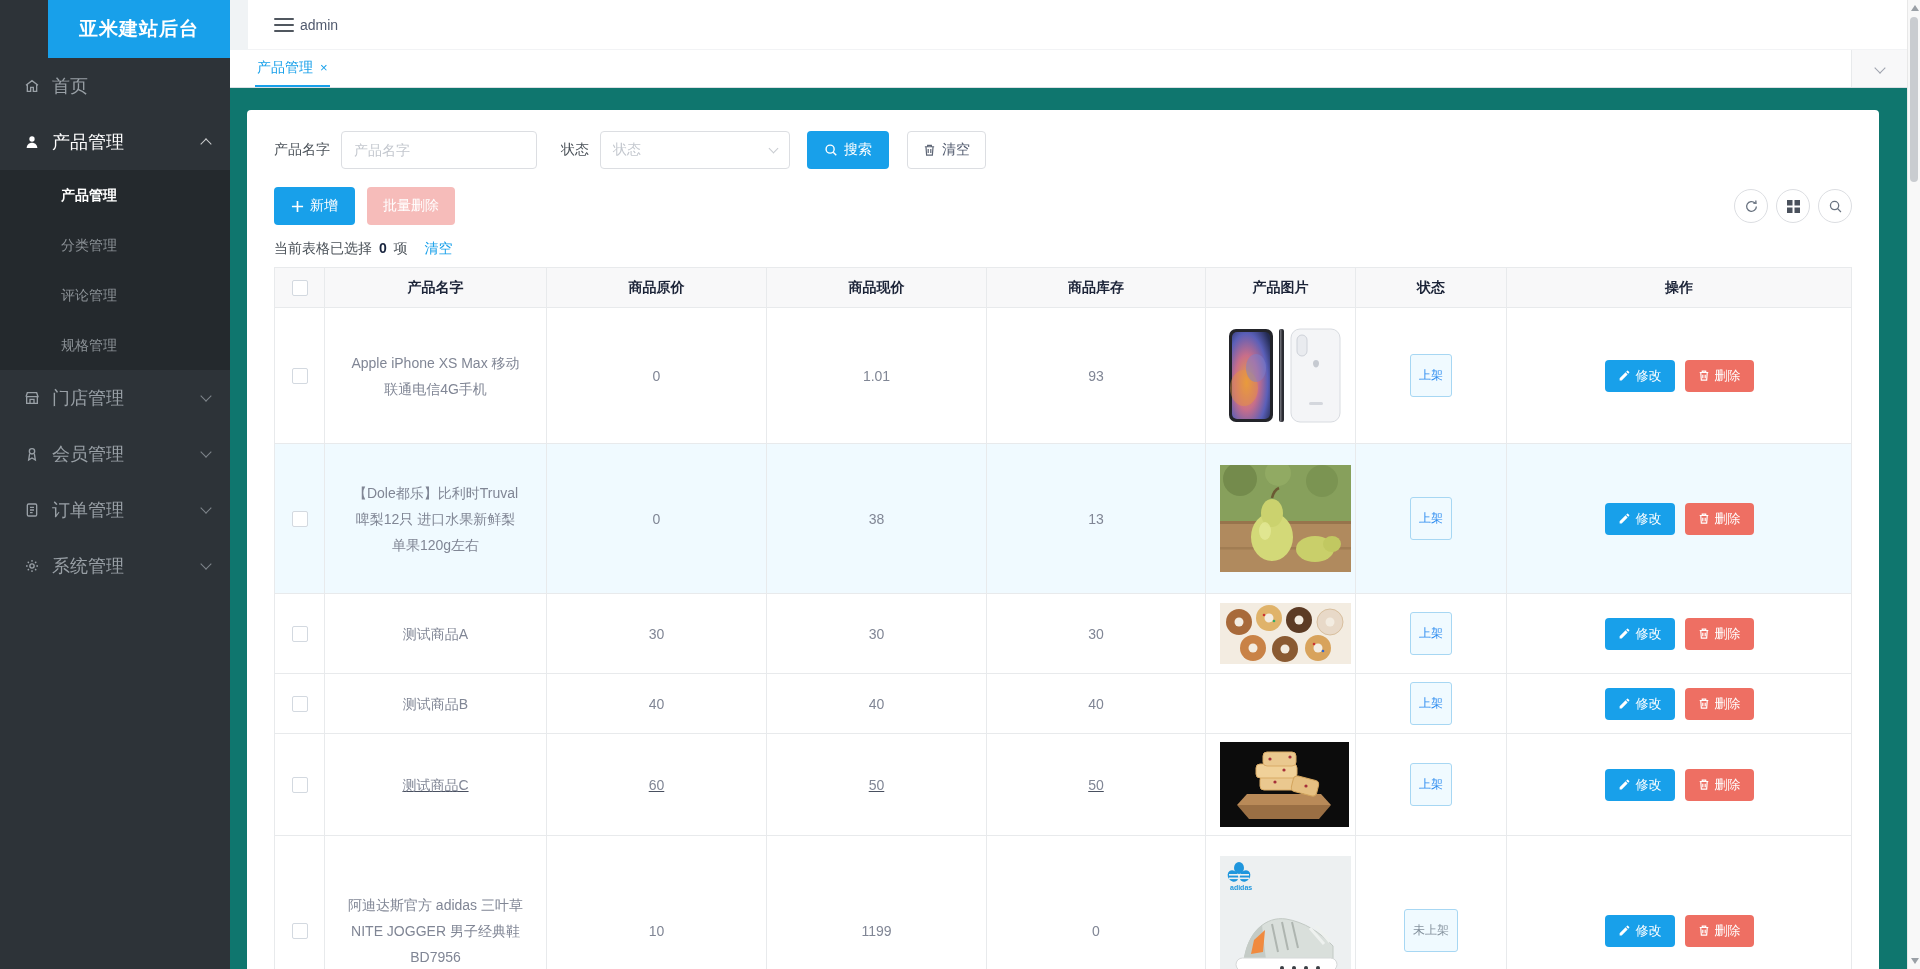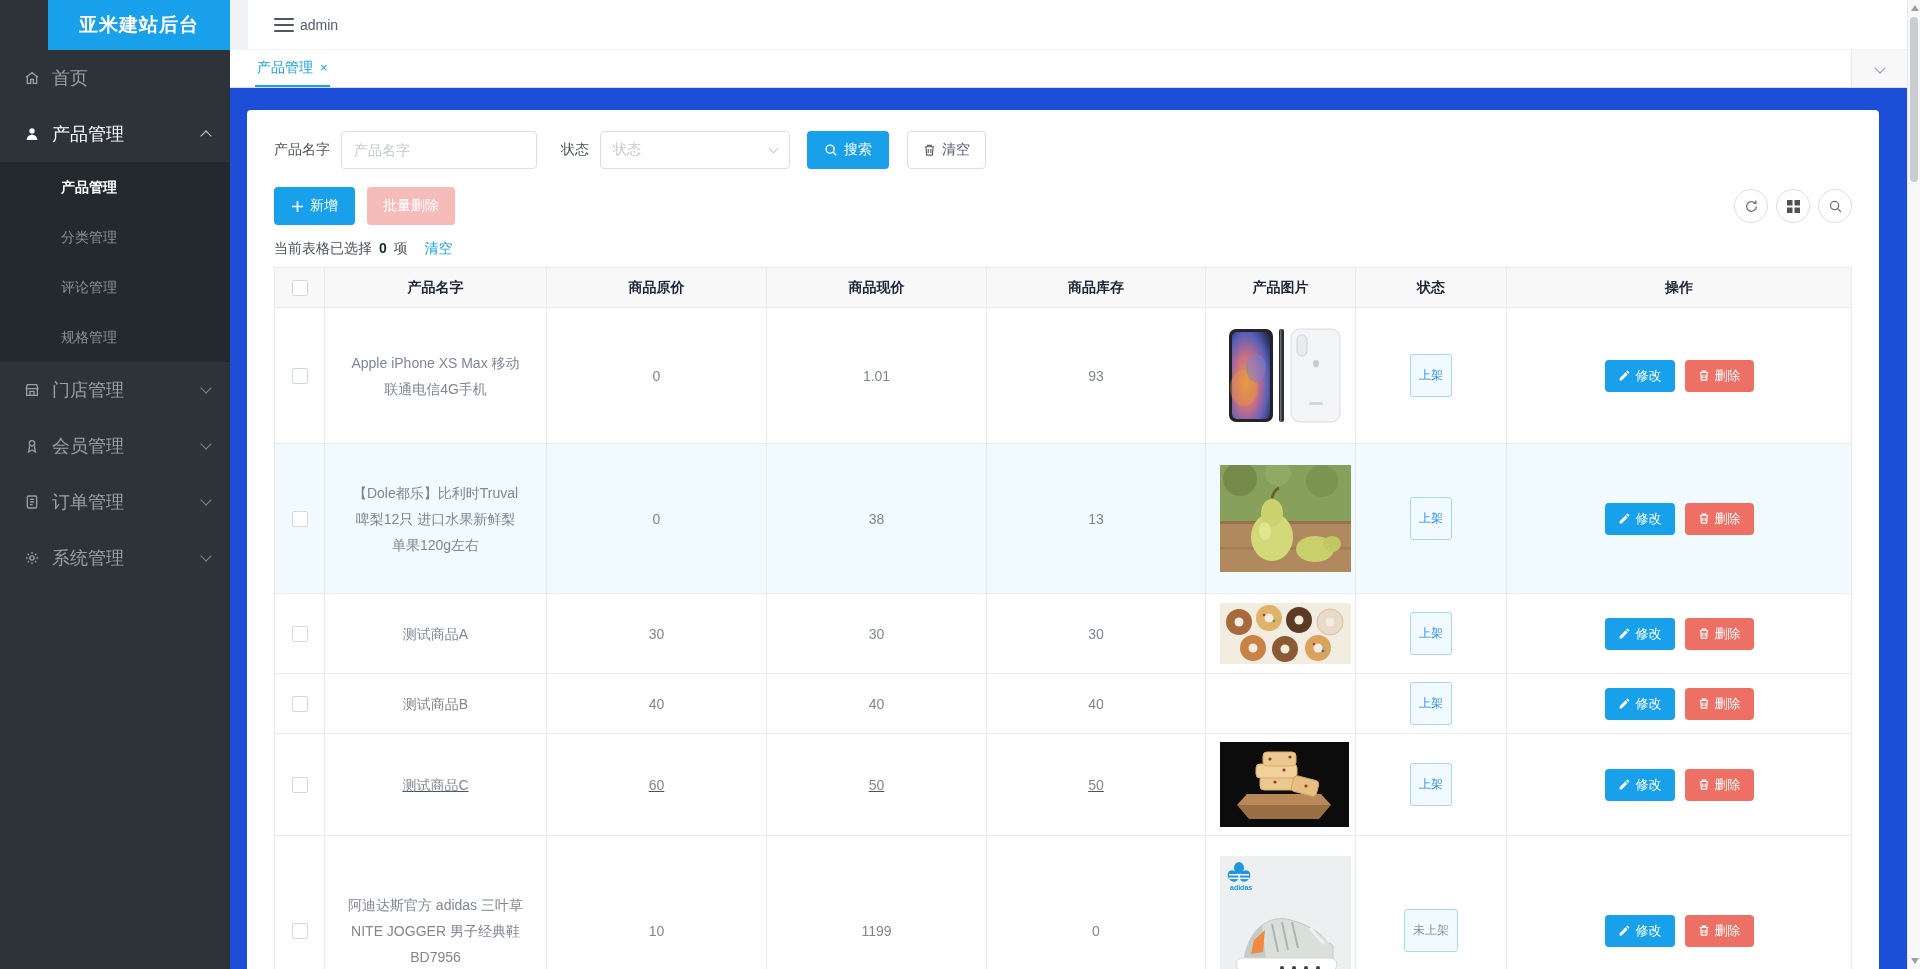--- a/index.html
+++ b/index.html
@@ -2,21 +2,21 @@
 <html><head>
 <meta charset="utf-8">
 <style>
   * { margin:0; padding:0; box-sizing:border-box; }
   html,body { width:1920px; height:969px; overflow:hidden;
     font-family:"Liberation Sans","DejaVu Sans",sans-serif; font-size:14px; color:#495060; }
   body { position:relative; background:#f0f3f5; }
 
   
   .sidebar { position:absolute; left:0; top:0; width:230px; height:969px; background:#2d3338; z-index:5; }
-  .logo { height:50px; background:#18a0ea; color:#fff; font-size:19px; font-weight:bold;
+  .logo { height:58px; background:#18a0ea; color:#fff; font-size:19px; font-weight:bold;
     display:flex; align-items:center; justify-content:center; letter-spacing:1px;margin-left:48px; }
   .menu-item { height:56px; display:flex; align-items:center; padding:0 20px 0 24px;
     color:#99a0a6; cursor:pointer; font-size:18px; }
   .menu-item .mi-icon { width:17px; height:17px; margin-right:11px; display:inline-flex; }
   .menu-item .mi-label { flex:1; }
   .menu-item.active-parent { color:#ffffff; }
   .submenu { background:#24292d; }
   .submenu-item { height:50px; line-height:50px; padding-left:61px; color:#8b9196; cursor:pointer; }
   .submenu-item.active { color:#ffffff; font-weight:bold; }
   .chev { display:inline-block; width:8px; height:8px; border-right:1.5px solid currentColor;
@@ -34,21 +34,21 @@
   .tabbar { position:absolute; left:230px; top:50px; width:1677px; height:38px; background:#fff;
     border-bottom:1px solid #dcdfe4; z-index:4; }
   .tab-active { display:inline-flex; align-items:center; margin-left:25px; height:37px;
     border-bottom:2px solid #18a0ea; color:#18a0ea; cursor:pointer; padding:0 2px; }
   .tab-close { margin-left:7px; font-size:13px; line-height:1; cursor:pointer; }
   .tab-dropdown { position:absolute; right:0; top:0; width:56px; height:37px; background:#f8f8f9;
     border-left:1px solid #e8eaec; display:flex; align-items:center; justify-content:center; cursor:pointer; }
   .tab-dropdown .chev { color:#808695; margin-top:-2px; }
 
   
-  .content { position:absolute; left:230px; top:88px; width:1677px; height:881px; background:#1d4ed8; overflow:hidden; }
+  .content { position:absolute; left:230px; top:88px; width:1677px; height:881px; background:#0f766e; overflow:hidden; }
   .card { margin:22px 28px 0 17px; background:#fff; border-radius:4px; padding:21px 27px; height:1100px;
     box-shadow:0 1px 2px rgba(0,0,0,.03); }
 
   .filter-row { display:flex; align-items:center; }
   .f-label { margin-right:11px; color:#4a5158; }
   .f-input { width:196px; height:38px; border:1px solid #dcdee2; border-radius:4px; padding:0 12px;
     font-size:14px; color:#495060; outline:none; font-family:inherit; }
   .f-input::placeholder { color:#c3c7ce; }
   .f-sep { width:24px; }
   .f-select { width:190px; height:38px; border:1px solid #dcdee2; border-radius:4px; padding:0 12px;

